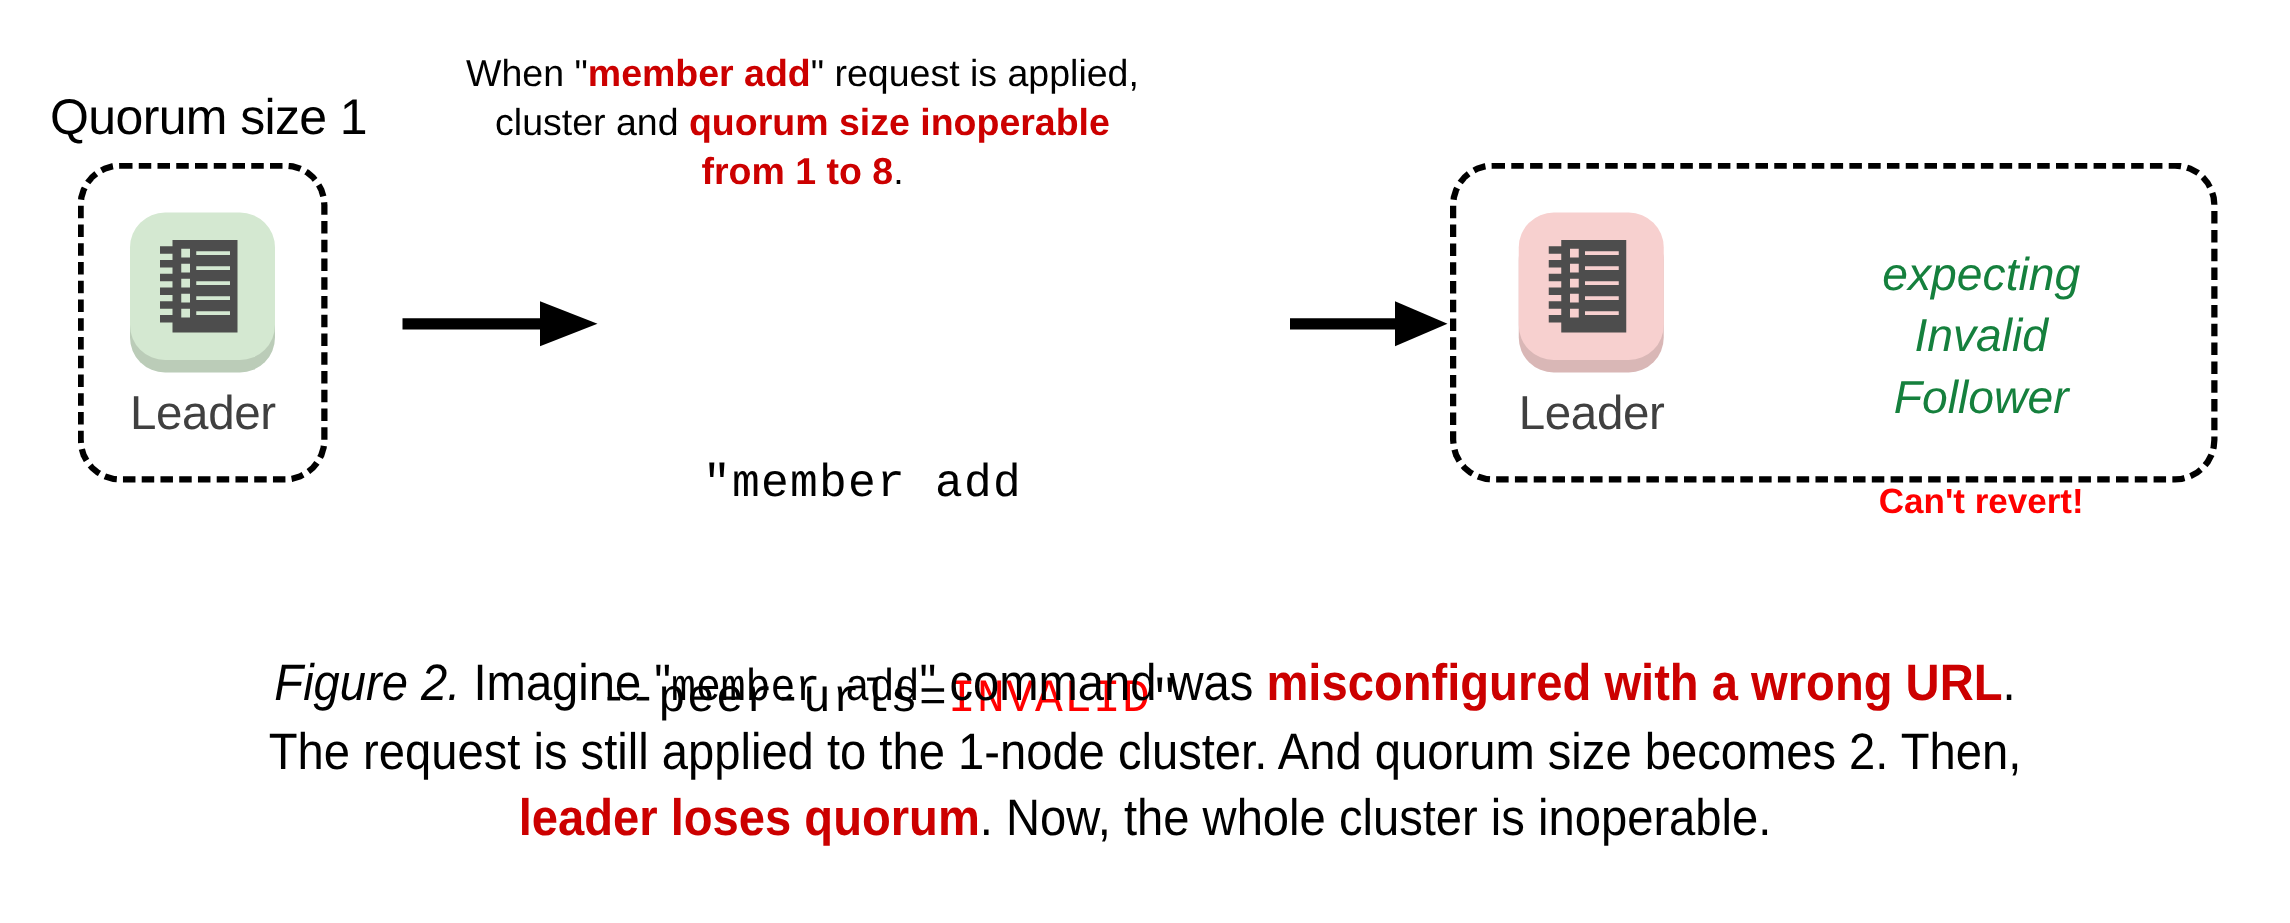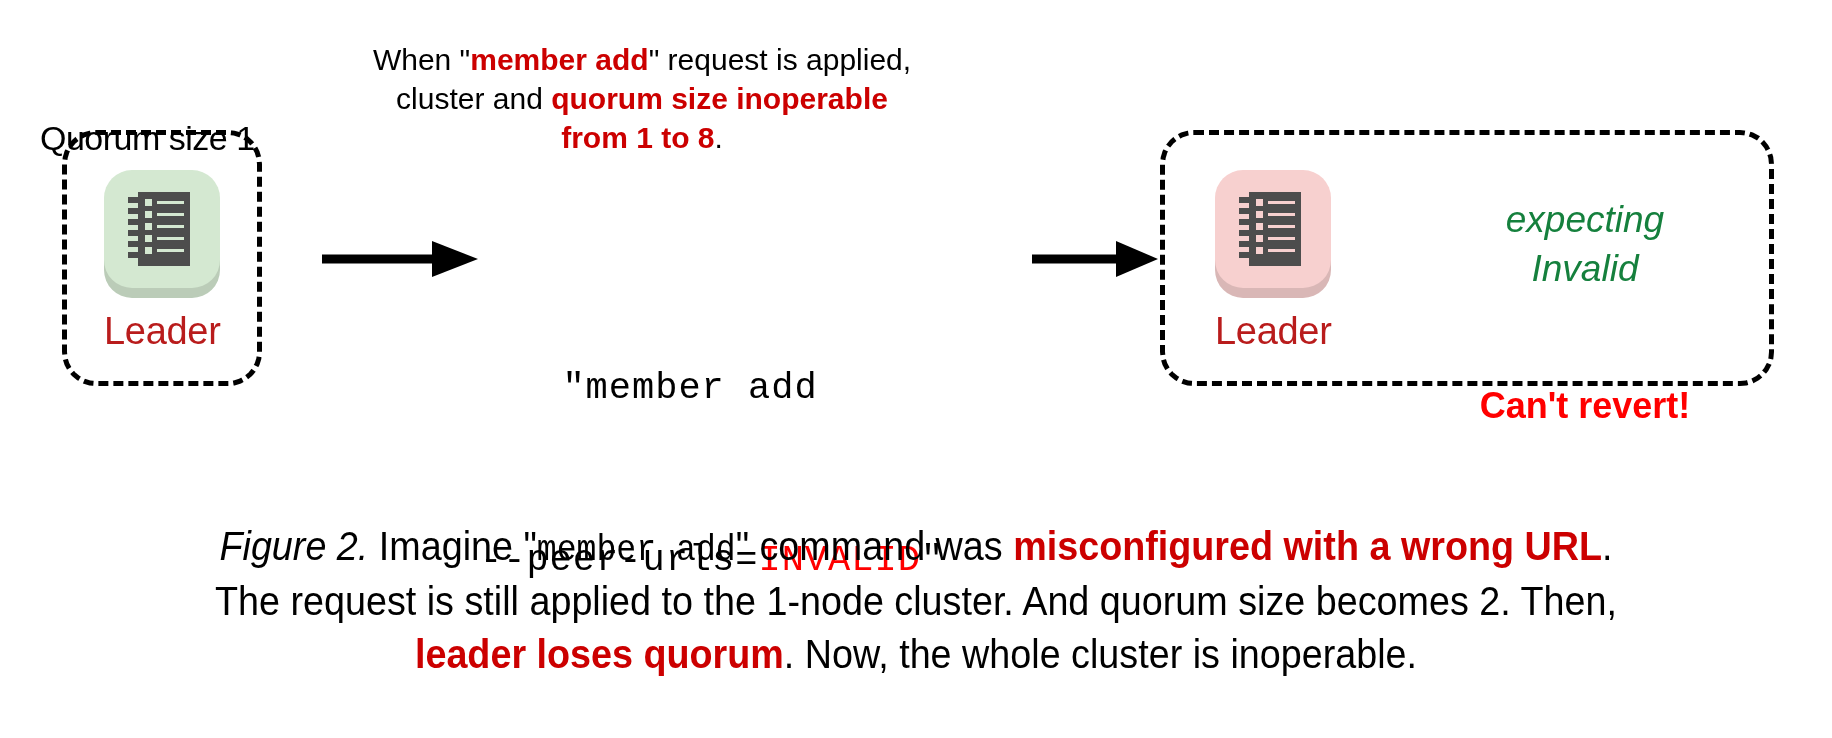--- a/index.html
+++ b/index.html
@@ -17,26 +17,25 @@
   }
   .stage {
     position: relative;
     width: 1832px;
     height: 738px;
   }
 
   
   .cluster-title {
     position: absolute;
-    font-size: 34px;
+    font-size: 40px;
     font-weight: 400;
     letter-spacing: -0.5px;
     white-space: nowrap;
     color: #000;
-    margin-top: 47px;
   }
   .cluster-box {
     position: absolute;
     border: 5px dashed #000000;
     border-radius: 34px;
     box-sizing: border-box;
     background: transparent;
   }
 
   
@@ -68,21 +67,21 @@
     left: 0;
     top: 0;
     width: 116px;
     height: 118px;
   }
   .node-label {
     font-size: 38px;
     line-height: 1;
     margin-top: 14px;
     letter-spacing: -0.3px;
-    color: #b91c1c;
+    color: #404040;
   }
 
   
   .top-note {
     position: absolute;
     text-align: center;
     font-size: 30px;
     line-height: 1.30;
     font-weight: 400;
     color: #000;
@@ -110,21 +109,21 @@
     position: absolute;
     text-align: center;
     font-style: italic;
     font-size: 37px;
     line-height: 1.33;
     color: #15803d;
   }
   .status-alert {
     position: absolute;
     text-align: center;
-    font-size: 36px;
+    font-size: 28px;
     font-weight: 700;
     color: #ff0000;
     white-space: nowrap;
   }
 
   
   .caption {
     position: absolute;
     left: 0;
     width: 1832px;
@@ -235,20 +234,21 @@
             <rect x="53" y="79" width="27" height="3"></rect>
         </g>
       </svg>
     </div>
     <div class="node-label">Leader</div>
   </div>
 
   <div class="status-note" style="left:1420px; top:195px; width:330px;">
     <div>expecting</div>
     <div>Invalid</div>
+    <div>Follower</div>
   </div>
 
   <div class="status-alert" style="left:1420px; top:385px; width:330px;">Can't revert!</div>
 
   <div class="caption" style="top:520px;">
     <div><span class="fig">Figure 2.</span><span> Imagine "</span><span class="mono">member add</span><span>" command was </span><span class="hl">misconfigured with a wrong URL</span><span>.</span></div>
     <div>The request is still applied to the 1-node cluster. And quorum size becomes 2. Then,</div>
     <div><span class="hl">leader loses quorum</span><span>. Now, the whole cluster is inoperable.</span></div>
   </div>
 

